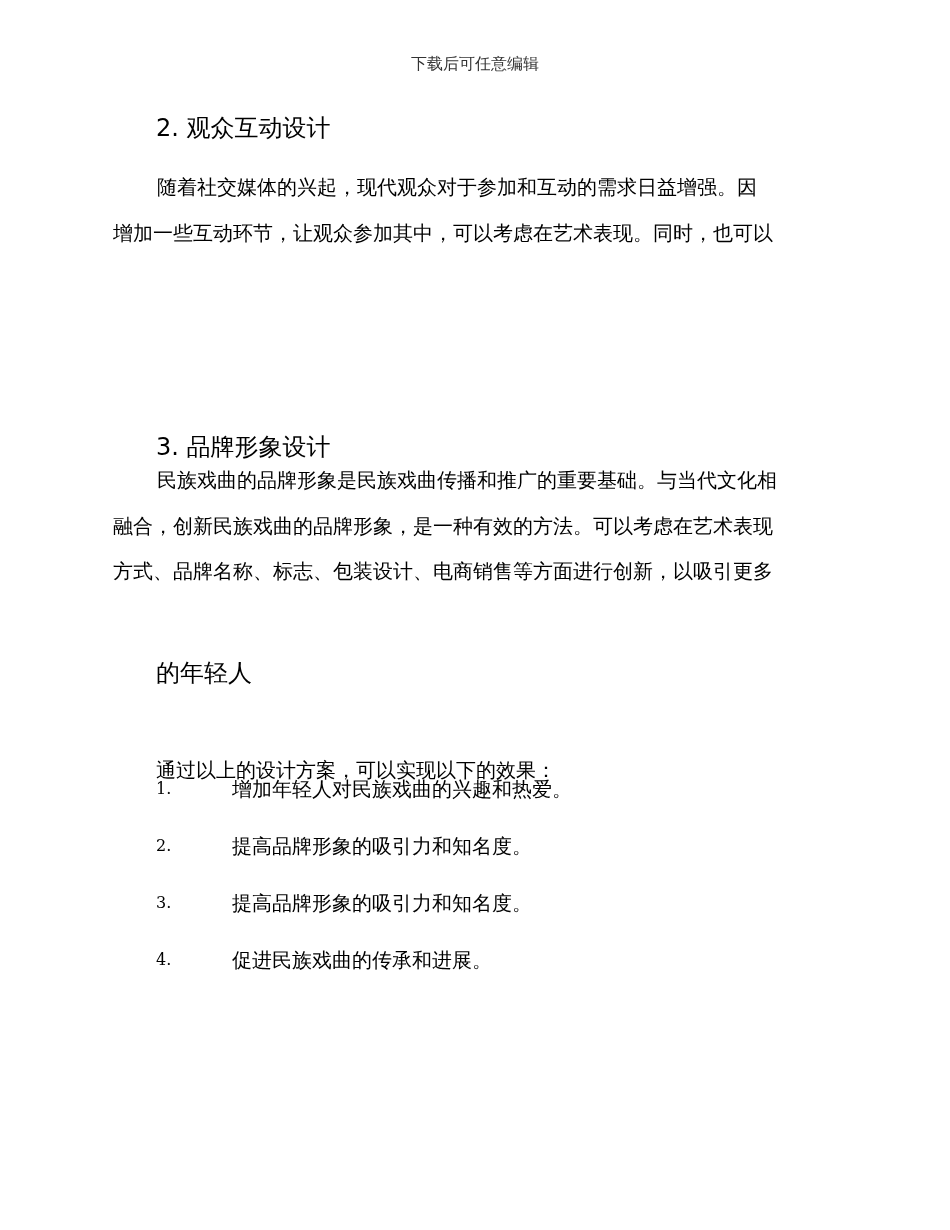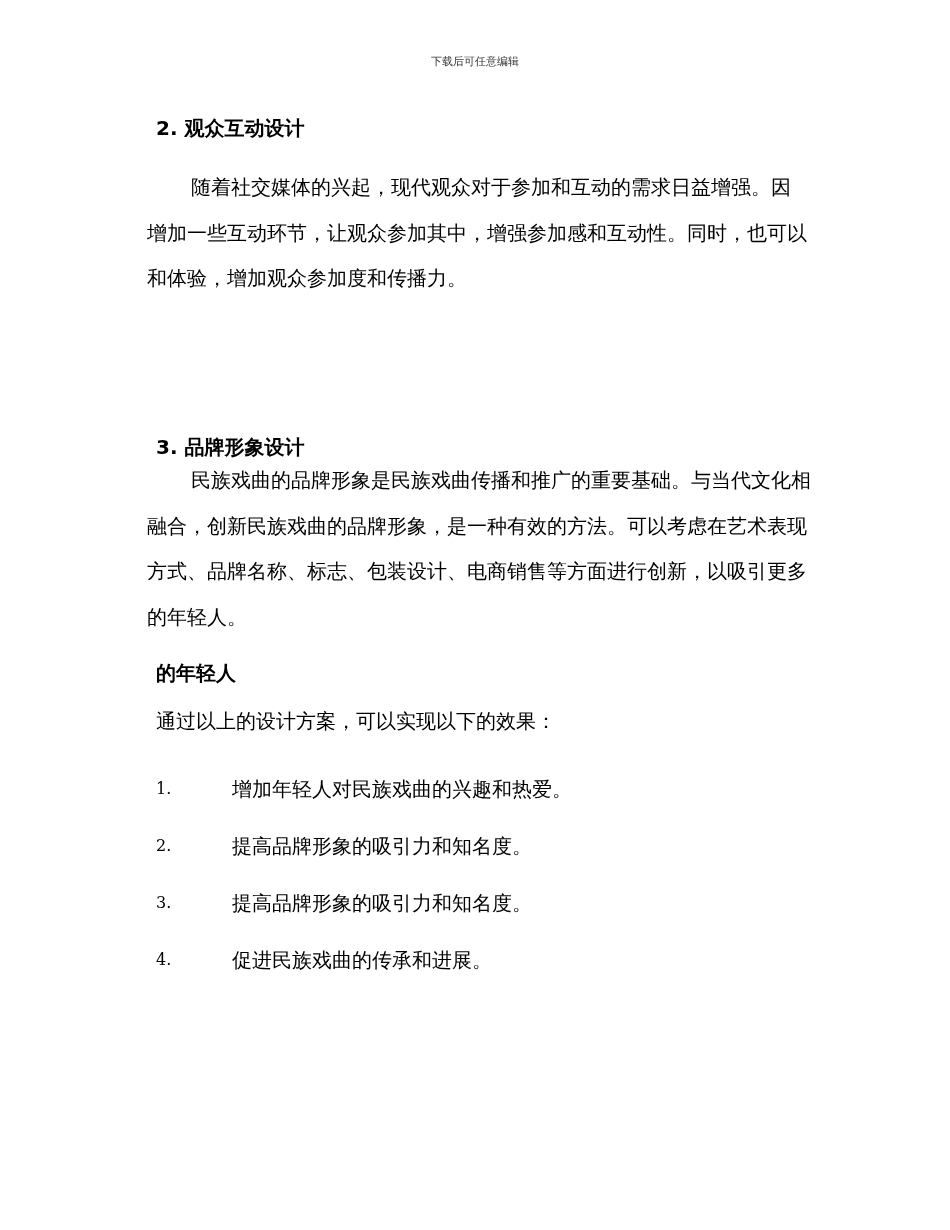--- a/index.html
+++ b/index.html
@@ -1,49 +1,47 @@
 <!DOCTYPE html>
 <html><head>
   <meta charset="utf-8">
   <style>
     html, body { margin: 0; padding: 0; background: #ffffff; }
     body { width: 950px; height: 1230px; position: relative; overflow: hidden;
       font-family: "DejaVu Sans", "Liberation Sans", sans-serif; color: #000; }
     .header { position: absolute; top: 54px; left: 0; width: 950px; text-align: center;
-      font-size: 11px; color: #333; font-family: Liberation Serif, serif; }
-    .h { position: absolute; left: 156px; font-size: 20px; font-weight: bold; line-height: 28px; }
+      font-size: 16px; color: #333; font-family: Liberation Serif, serif; }
+    .h { position: absolute; left: 156px; font-size: 24px; font-weight: normal; line-height: 28px; }
     .para { position: absolute; left: 113px; width: 720px; font-size: 20px; line-height: 45.5px; }
-    .para .line { display: block; white-space: nowrap; margin-left: 34px; }
+    .para .line { display: block; white-space: nowrap; }
     .indent { padding-left: 44px; }
     .li { position: absolute; left: 156px; font-size: 20px; line-height: 28px; white-space: nowrap; }
     .li .num { position: absolute; left: 0; font-family: "DejaVu Serif", serif; font-size: 16px; }
     .li .txt { position: absolute; left: 76px; }
   </style>
 </head>
 <body>
 
 <div class="header">下载后可任意编辑</div>
 
 <div class="h" style="top:114px;">2. 观众互动设计</div>
 <div class="para" style="top:165px;">
   <span class="line indent">随着社交媒体的兴起，现代观众对于参加和互动的需求日益增强。因</span>
-  <span class="line">增加一些互动环节，让观众参加其中，增强参加感和互动性。同时，也可以</span>
-  <span class="line">和体验，增加观众参加度和传播力。</span>
+  <span class="line">增加一些互动环节，让观众参加其中，可以考虑在艺术表现。同时，也可以</span>
 </div>
 
 <div class="h" style="top:433px;">3. 品牌形象设计</div>
 <div class="para" style="top:458px;">
   <span class="line indent">民族戏曲的品牌形象是民族戏曲传播和推广的重要基础。与当代文化相</span>
   <span class="line">融合，创新民族戏曲的品牌形象，是一种有效的方法。可以考虑在艺术表现</span>
   <span class="line">方式、品牌名称、标志、包装设计、电商销售等方面进行创新，以吸引更多</span>
-  <span class="line">的年轻人。</span>
 </div>
 
 <div class="h" style="top:659px;">的年轻人</div>
-<div class="li" style="top:707px;text-align:right;">
+<div class="li" style="top:756px;text-align:right;">
   <span>通过以上的设计方案，可以实现以下的效果：</span>
 </div>
 
 <div class="li" style="top:775px;">
   <span class="num">1.</span>
   <span class="txt">增加年轻人对民族戏曲的兴趣和热爱。</span>
 </div>
 <div class="li" style="top:832px;">
   <span class="num">2.</span>
   <span class="txt">提高品牌形象的吸引力和知名度。</span>

